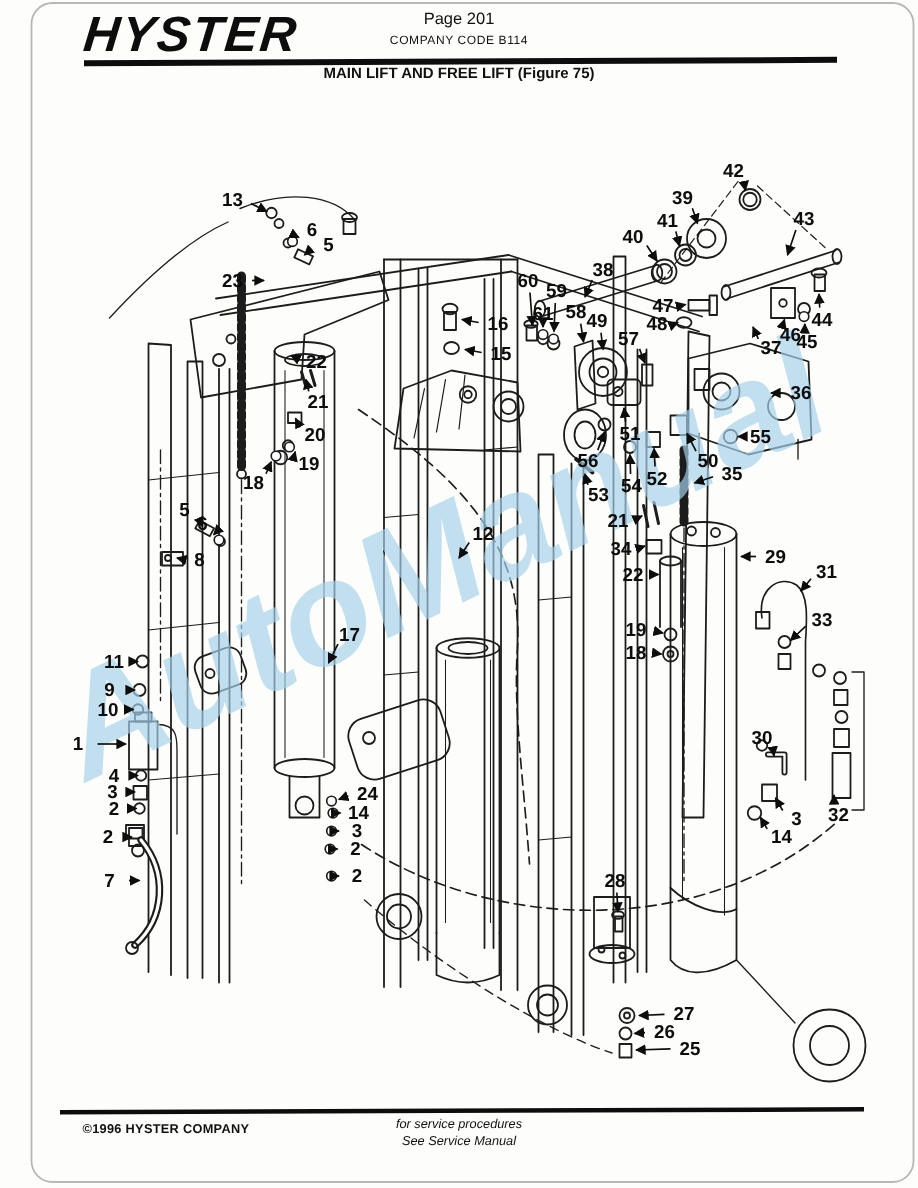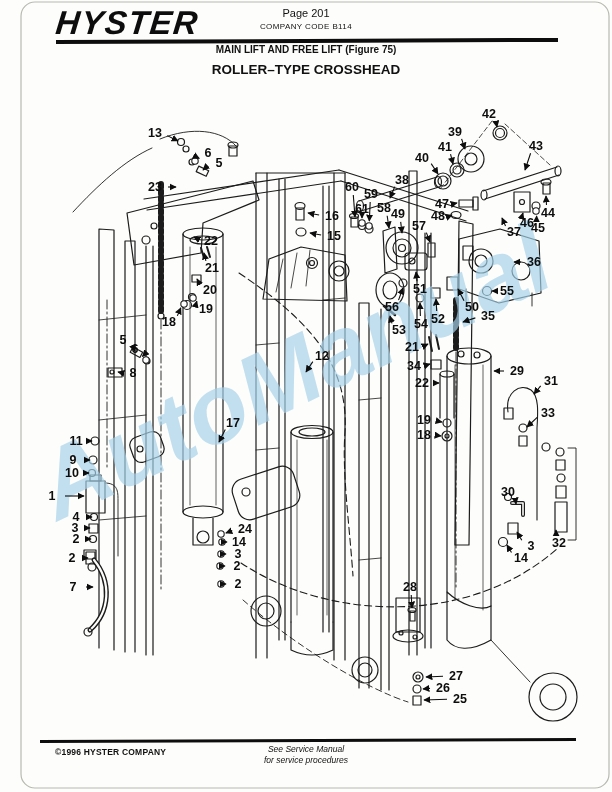--- a/index.html
+++ b/index.html
@@ -29,21 +29,20 @@
 
 <div class="page">
 
   <div class="abs brand">HYSTER</div>
   <div class="abs pageinfo">
     <div class="l1">Page 201</div>
     <div class="l2">COMPANY CODE B114</div>
   </div>
   <div class="abs rule-top"></div>
   <div class="abs title1">MAIN LIFT AND FREE LIFT (Figure 75)</div>
-  <div class="abs title2">ROLLER–TYPE CROSSHEAD</div>
 
   <svg id="diagram-svg" width="612" height="792" viewBox="0 0 612 792">
     <defs>
       <marker id="arrowhead" viewBox="0 0 10 10" refX="9" refY="5" markerWidth="6.5" markerHeight="6.5" orient="auto-start-reverse">
         <path d="M0,0 L10,5 L0,10 z" fill="#0d0d0d"></path>
       </marker>
     </defs>
 
     <g stroke="#1c1c1c" stroke-width="1.2" fill="none" stroke-linecap="round" stroke-linejoin="round">
 
@@ -445,17 +444,17 @@
         <line x1="430.016219594588" y1="688.3995009355511" x2="423" y2="689" class="leader" marker-end="url(#arrowhead)"></line>
         <text x="443" y="692.2" text-anchor="middle" class="callout">26</text>
         <line x1="447.00501253151464" y1="699.2221365379228" x2="424" y2="700" class="leader" marker-end="url(#arrowhead)"></line>
         <text x="460" y="703.2" text-anchor="middle" class="callout">25</text>
       </g>
   </svg>
 
   <div class="abs rule-bottom"></div>
   <div class="abs copy">©1996 HYSTER COMPANY</div>
   <div class="abs note">
+    <div>for service procedures</div>
     <div>See Service Manual</div>
-    <div>for service procedures</div>
   </div>
   <div class="abs date">3-15-96</div>
 </div>
 
 </body></html>

